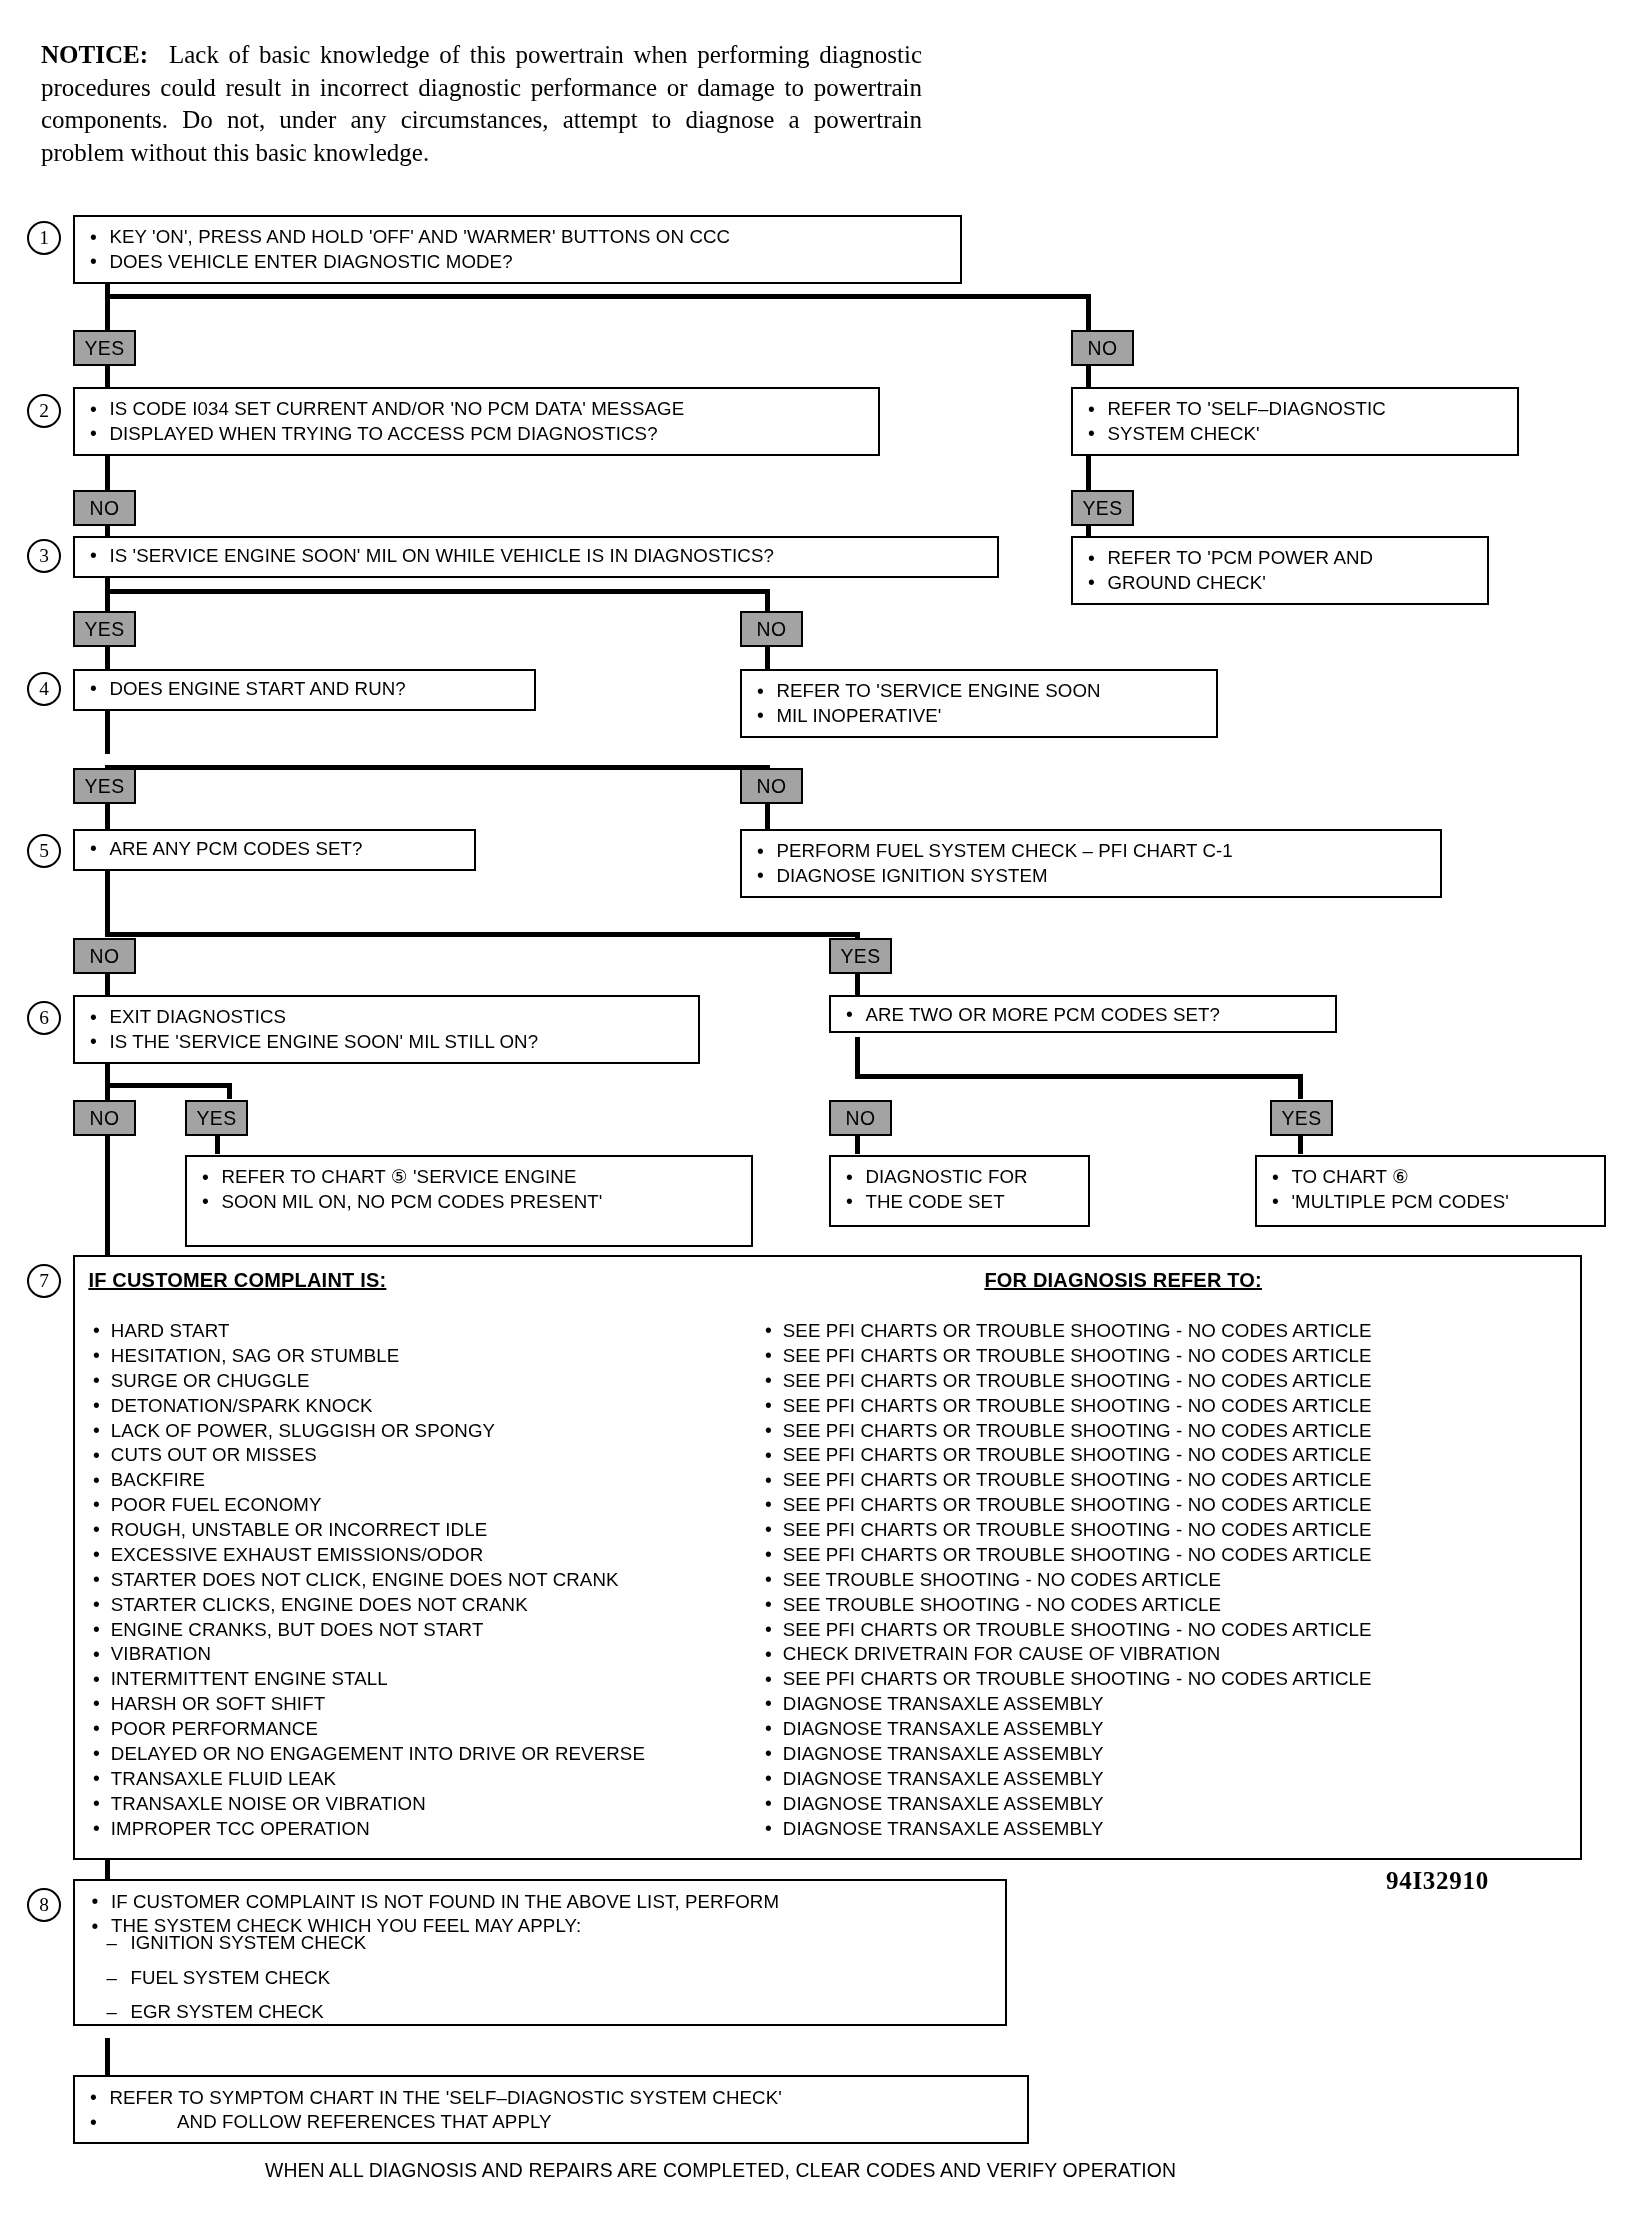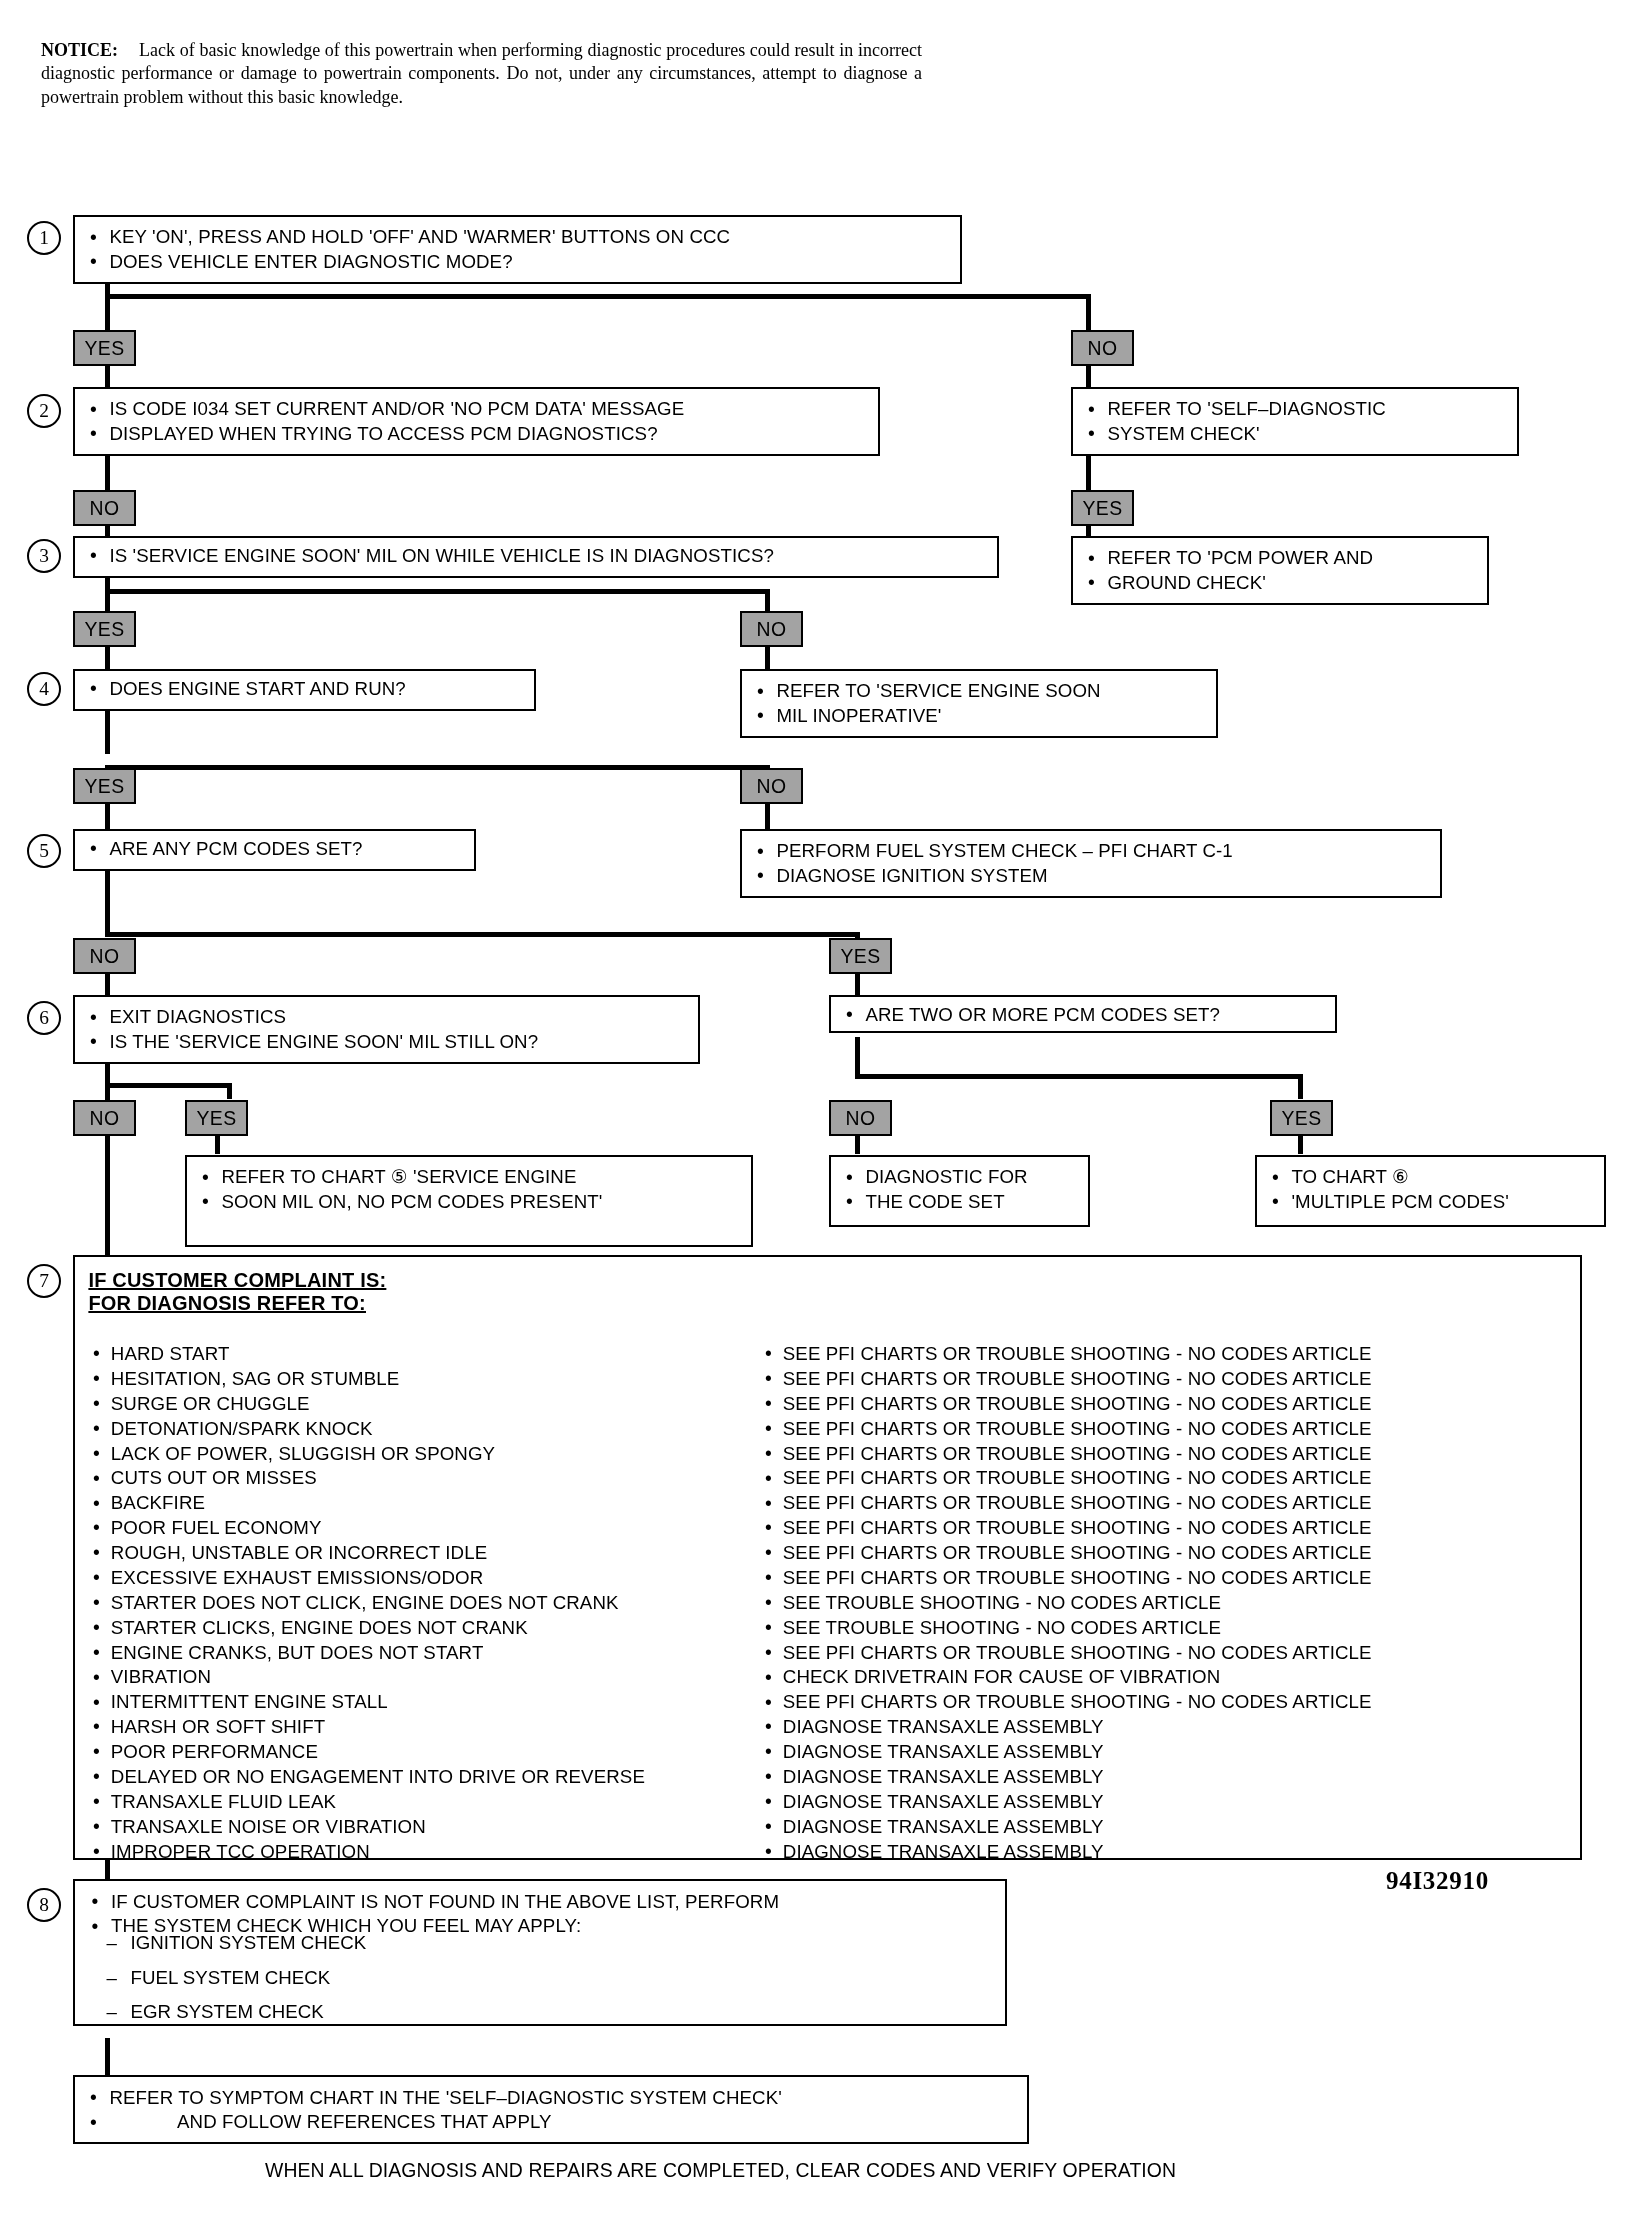--- a/index.html
+++ b/index.html
@@ -1,21 +1,21 @@
 <!DOCTYPE html>
 <html style="font-size:12px"><head>
 <meta charset="utf-8">
 <style>
   html,body{margin:0;padding:0;background:#fff;}
   body{width:1644px;height:2227px;font-family:"Liberation Sans",sans-serif;color:#000;position:relative;}
   .page{position:absolute;left:0;top:0;width:1644px;height:2227px;}
 
   
   .notice{position:absolute;left:41px;top:39px;width:881px;
-    font-family:"Liberation Serif",serif;font-size:18px;line-height:1.30;
+    font-family:"Liberation Serif",serif;font-size:25px;line-height:1.30;
     text-align:justify;}
   .notice b{font-weight:bold;}
   .notice .gap{display:inline-block;width:21px;}
 
   
   .box{position:absolute;border:2.2px solid #000;background:#fff;box-sizing:border-box;}
   .box ul{margin:0;padding:0;list-style:none;}
   .box li{position:relative;padding-left:25.4px;font-size:18.7px;line-height:1.30;letter-spacing:0.1px;white-space:nowrap;}
   .box li:before{content:"\2022";position:absolute;left:6px;top:-0.7px;font-size:19.4px;}
   .box .inner{padding:8.2px 10.5px 8.2px 9px;}
@@ -253,21 +253,21 @@
         <li style="padding-left:25.4px;">
             <span style="position:absolute;left:25.4px;">'MULTIPLE PCM CODES'</span>
           </li>
       </ul>
     </div>
   </div>
 
   <div class="circ" style="left:27px;top:1264px;">7</div>
   <div class="box" id="step7" style="left:73px;top:1255px;width:1509px;height:605px;">
     <div class="inner" style="padding:12px 13.4px;">
-      <div style="display:flex;flex-direction:column;">
+      <div style="display:flex;">
         <div style="width:896px;">
           <span class="hdr">IF CUSTOMER COMPLAINT IS:</span>
         </div>
         <div>
           <span class="hdr">FOR DIAGNOSIS REFER TO:</span>
         </div>
       </div>
       <div class="cols" style="margin-top:27px;">
         <ul class="col left" id="complaints">
             <li>HARD START</li>

